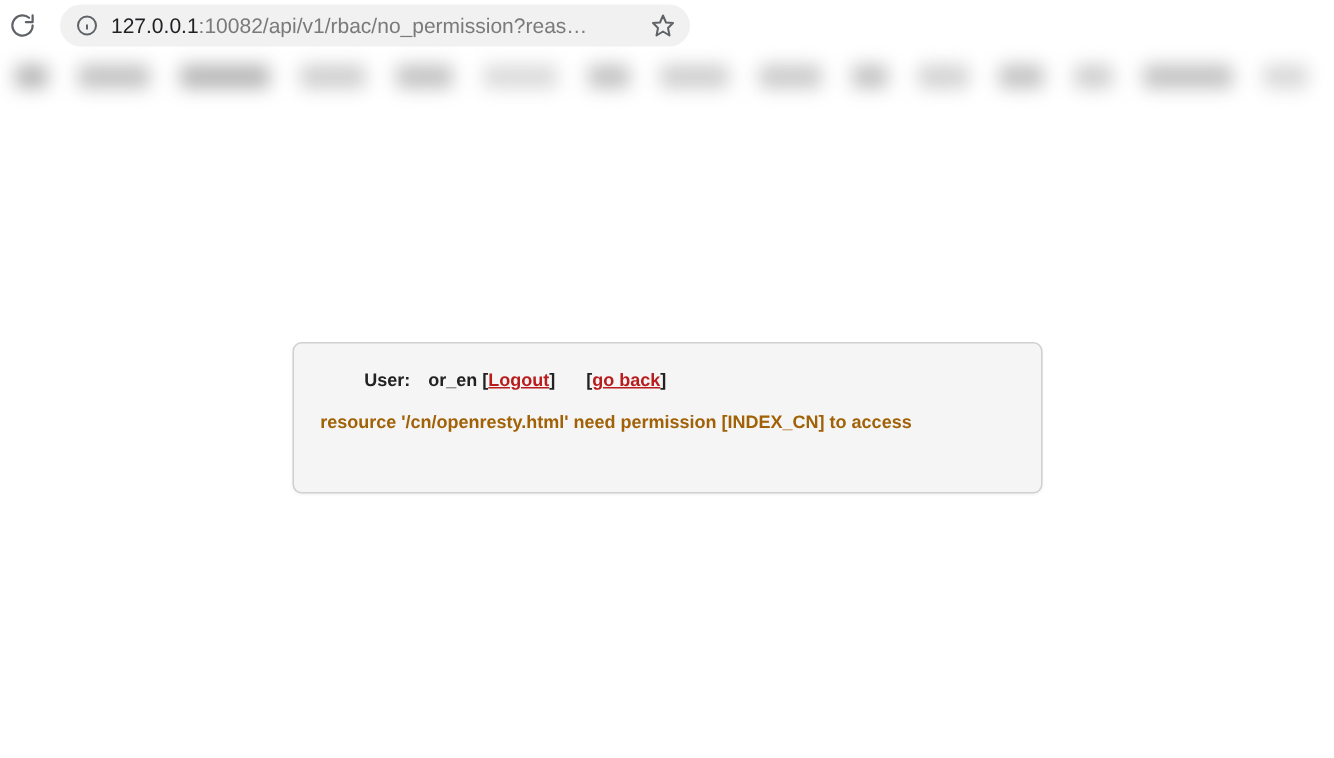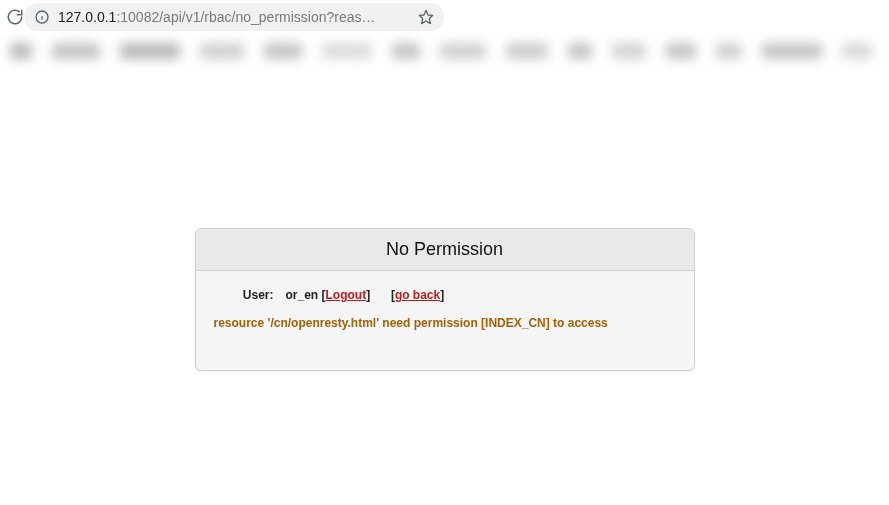--- a/index.html
+++ b/index.html
@@ -7,21 +7,21 @@
       font-family: -apple-system, BlinkMacSystemFont, "Segoe UI", Helvetica, Arial, sans-serif;
       background: #fff;
       width: 889px;
       height: 505px;
       overflow: hidden;
     }
     .browser-bar {
       display: flex;
       align-items: center;
       padding: 4px 6px;
-      gap: 0;
+      gap: 16px;
       height: 34px;
     }
     .reload-icon {
       width: 18px;
       height: 18px;
       color: #5f6368;
       flex-shrink: 0;
     }
     .addr-wrap {
       flex: 0 0 auto;
@@ -155,21 +155,20 @@
   <span class="blur-chip" style="width:24px;background:#aaa"></span>
   <span class="blur-chip" style="width:34px;background:#c0c0c0"></span>
   <span class="blur-chip" style="width:30px;background:#aaa"></span>
   <span class="blur-chip" style="width:26px;background:#bbb"></span>
   <span class="blur-chip" style="width:60px;background:#aaa"></span>
   <span class="blur-chip" style="width:30px;background:#c8c8c8"></span>
 </div>
 
 <div class="page-area">
   <div class="panel">
-    <div class="panel-header">No Permission</div>
     <div class="panel-body">
       <div class="row">
         <div class="row-label">User:</div>
         <div class="row-value">
           <span>or_en</span>
           <span> [</span><a class="lnk">Logout</a><span>]</span>
           <span class="spc"></span>
           <span>[</span><a class="lnk">go back</a><span>]</span>
         </div>
       </div>

